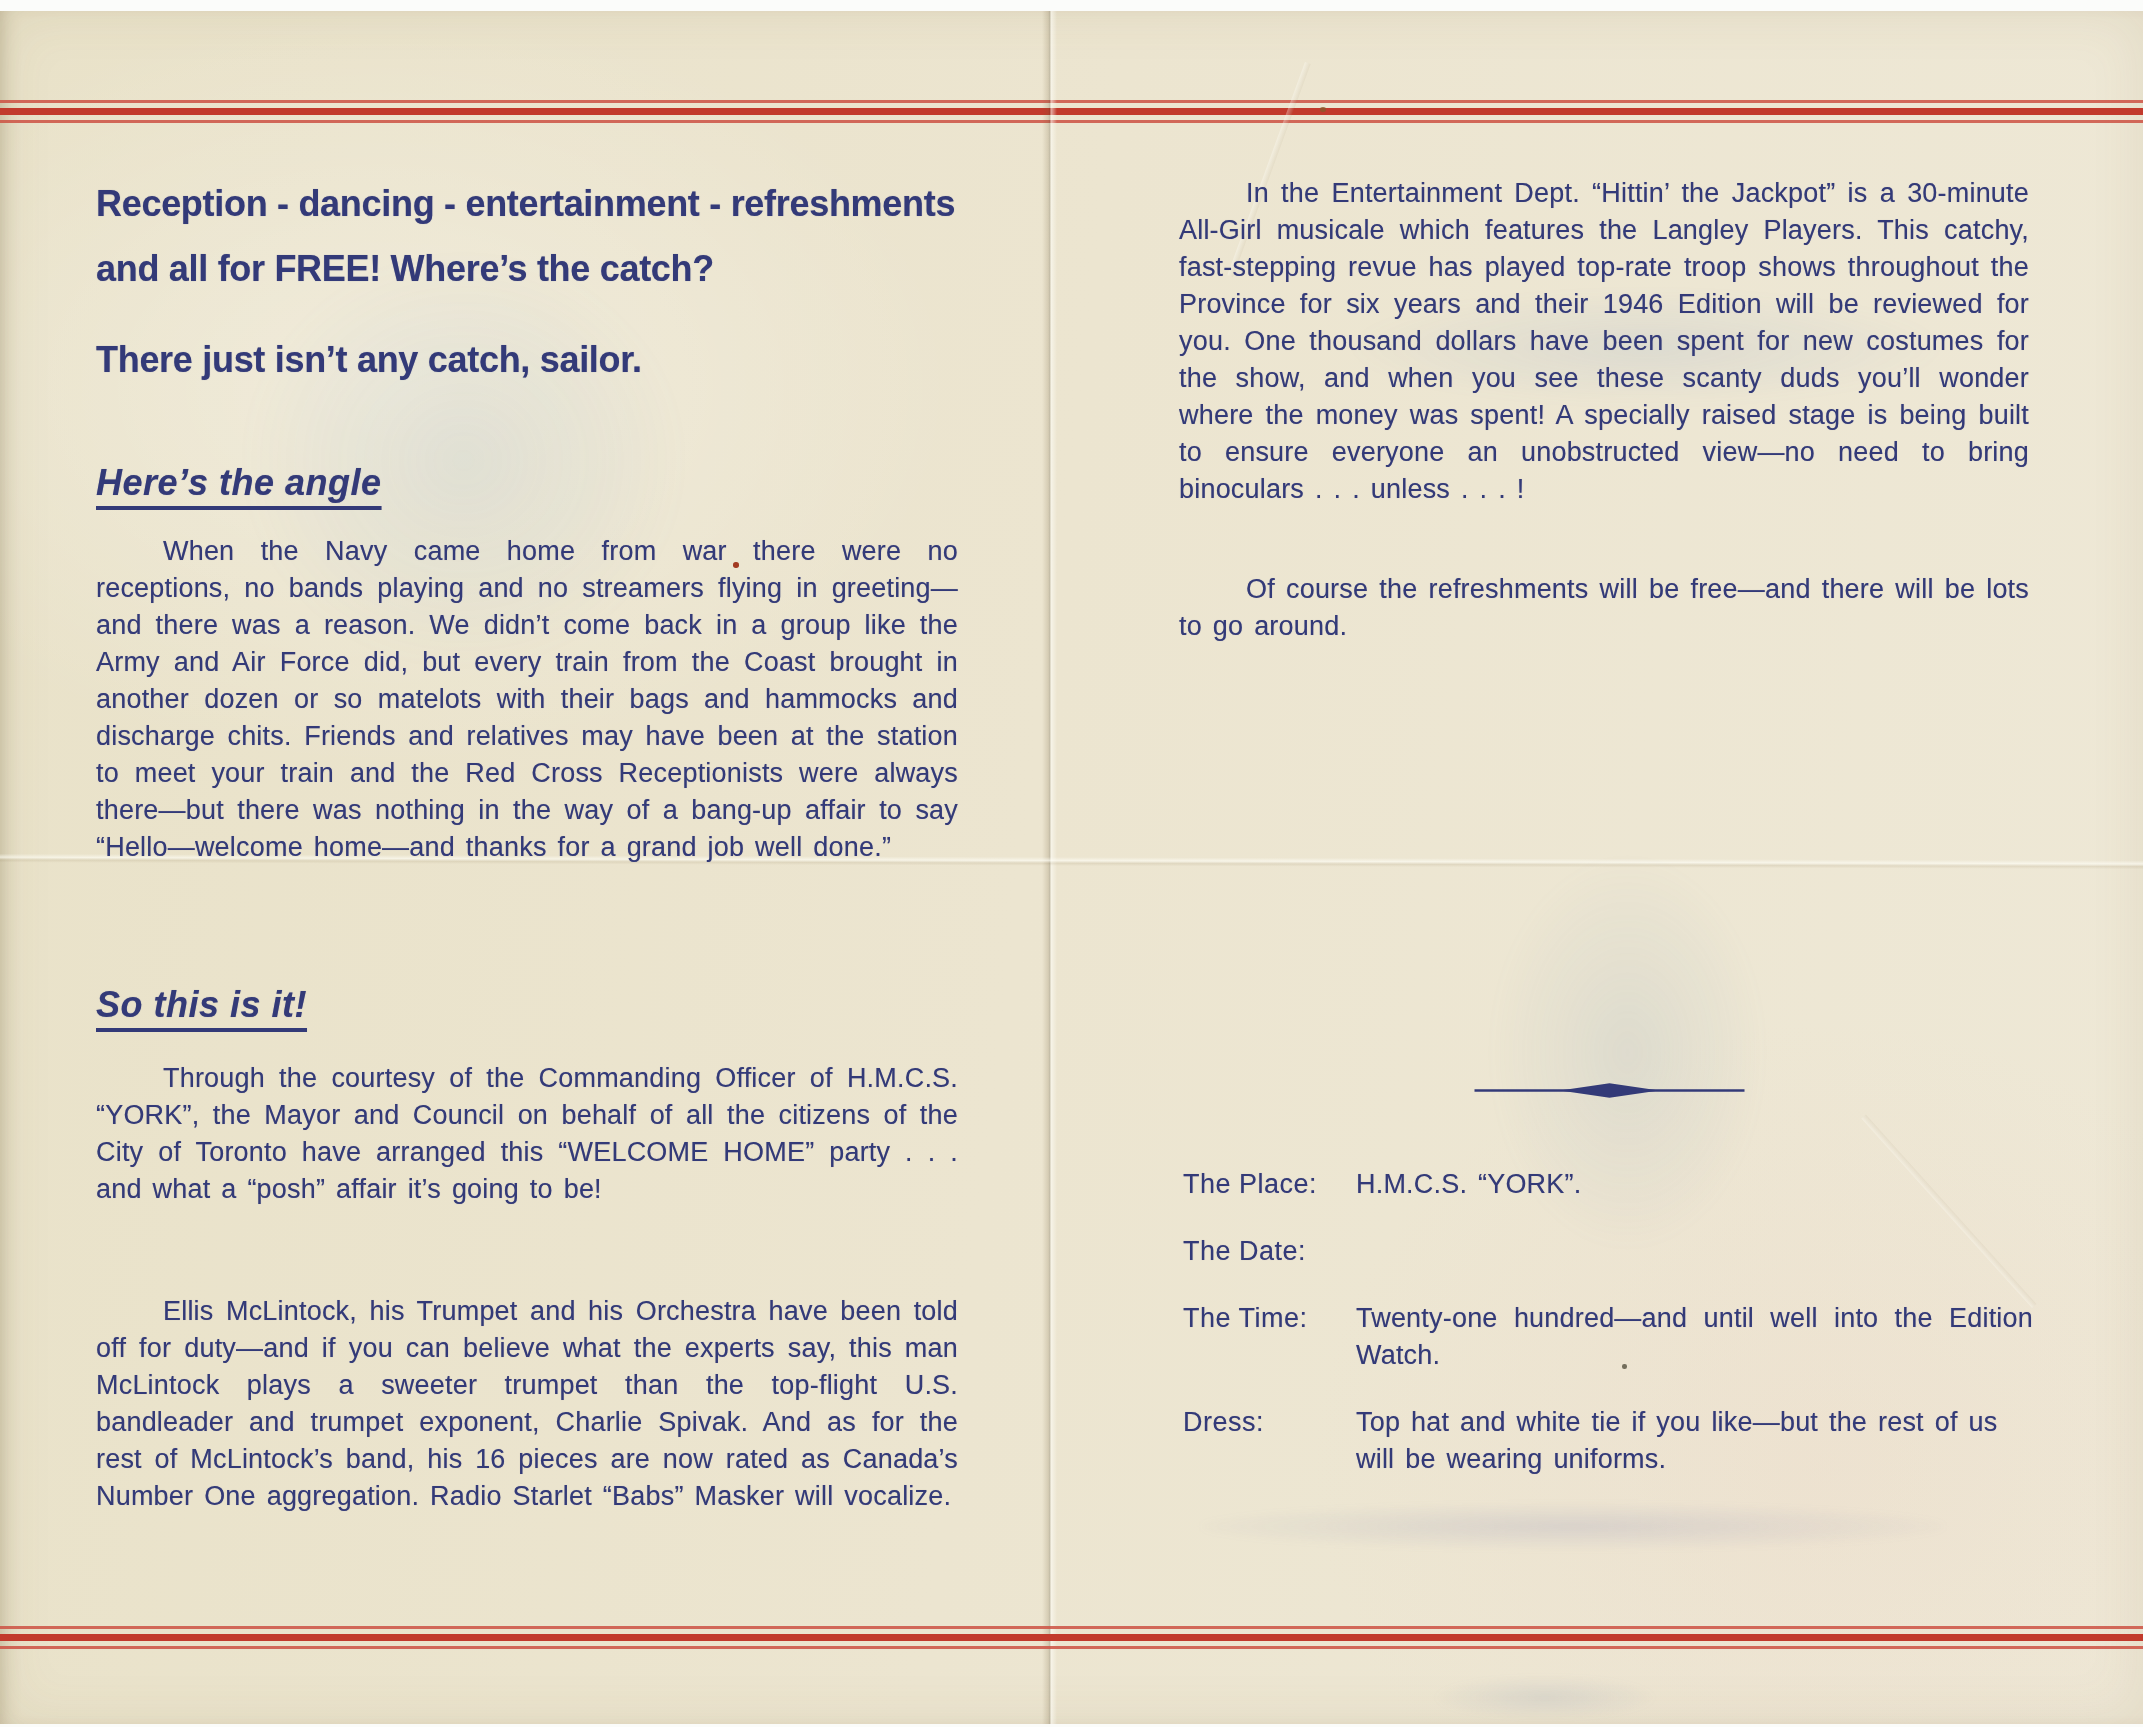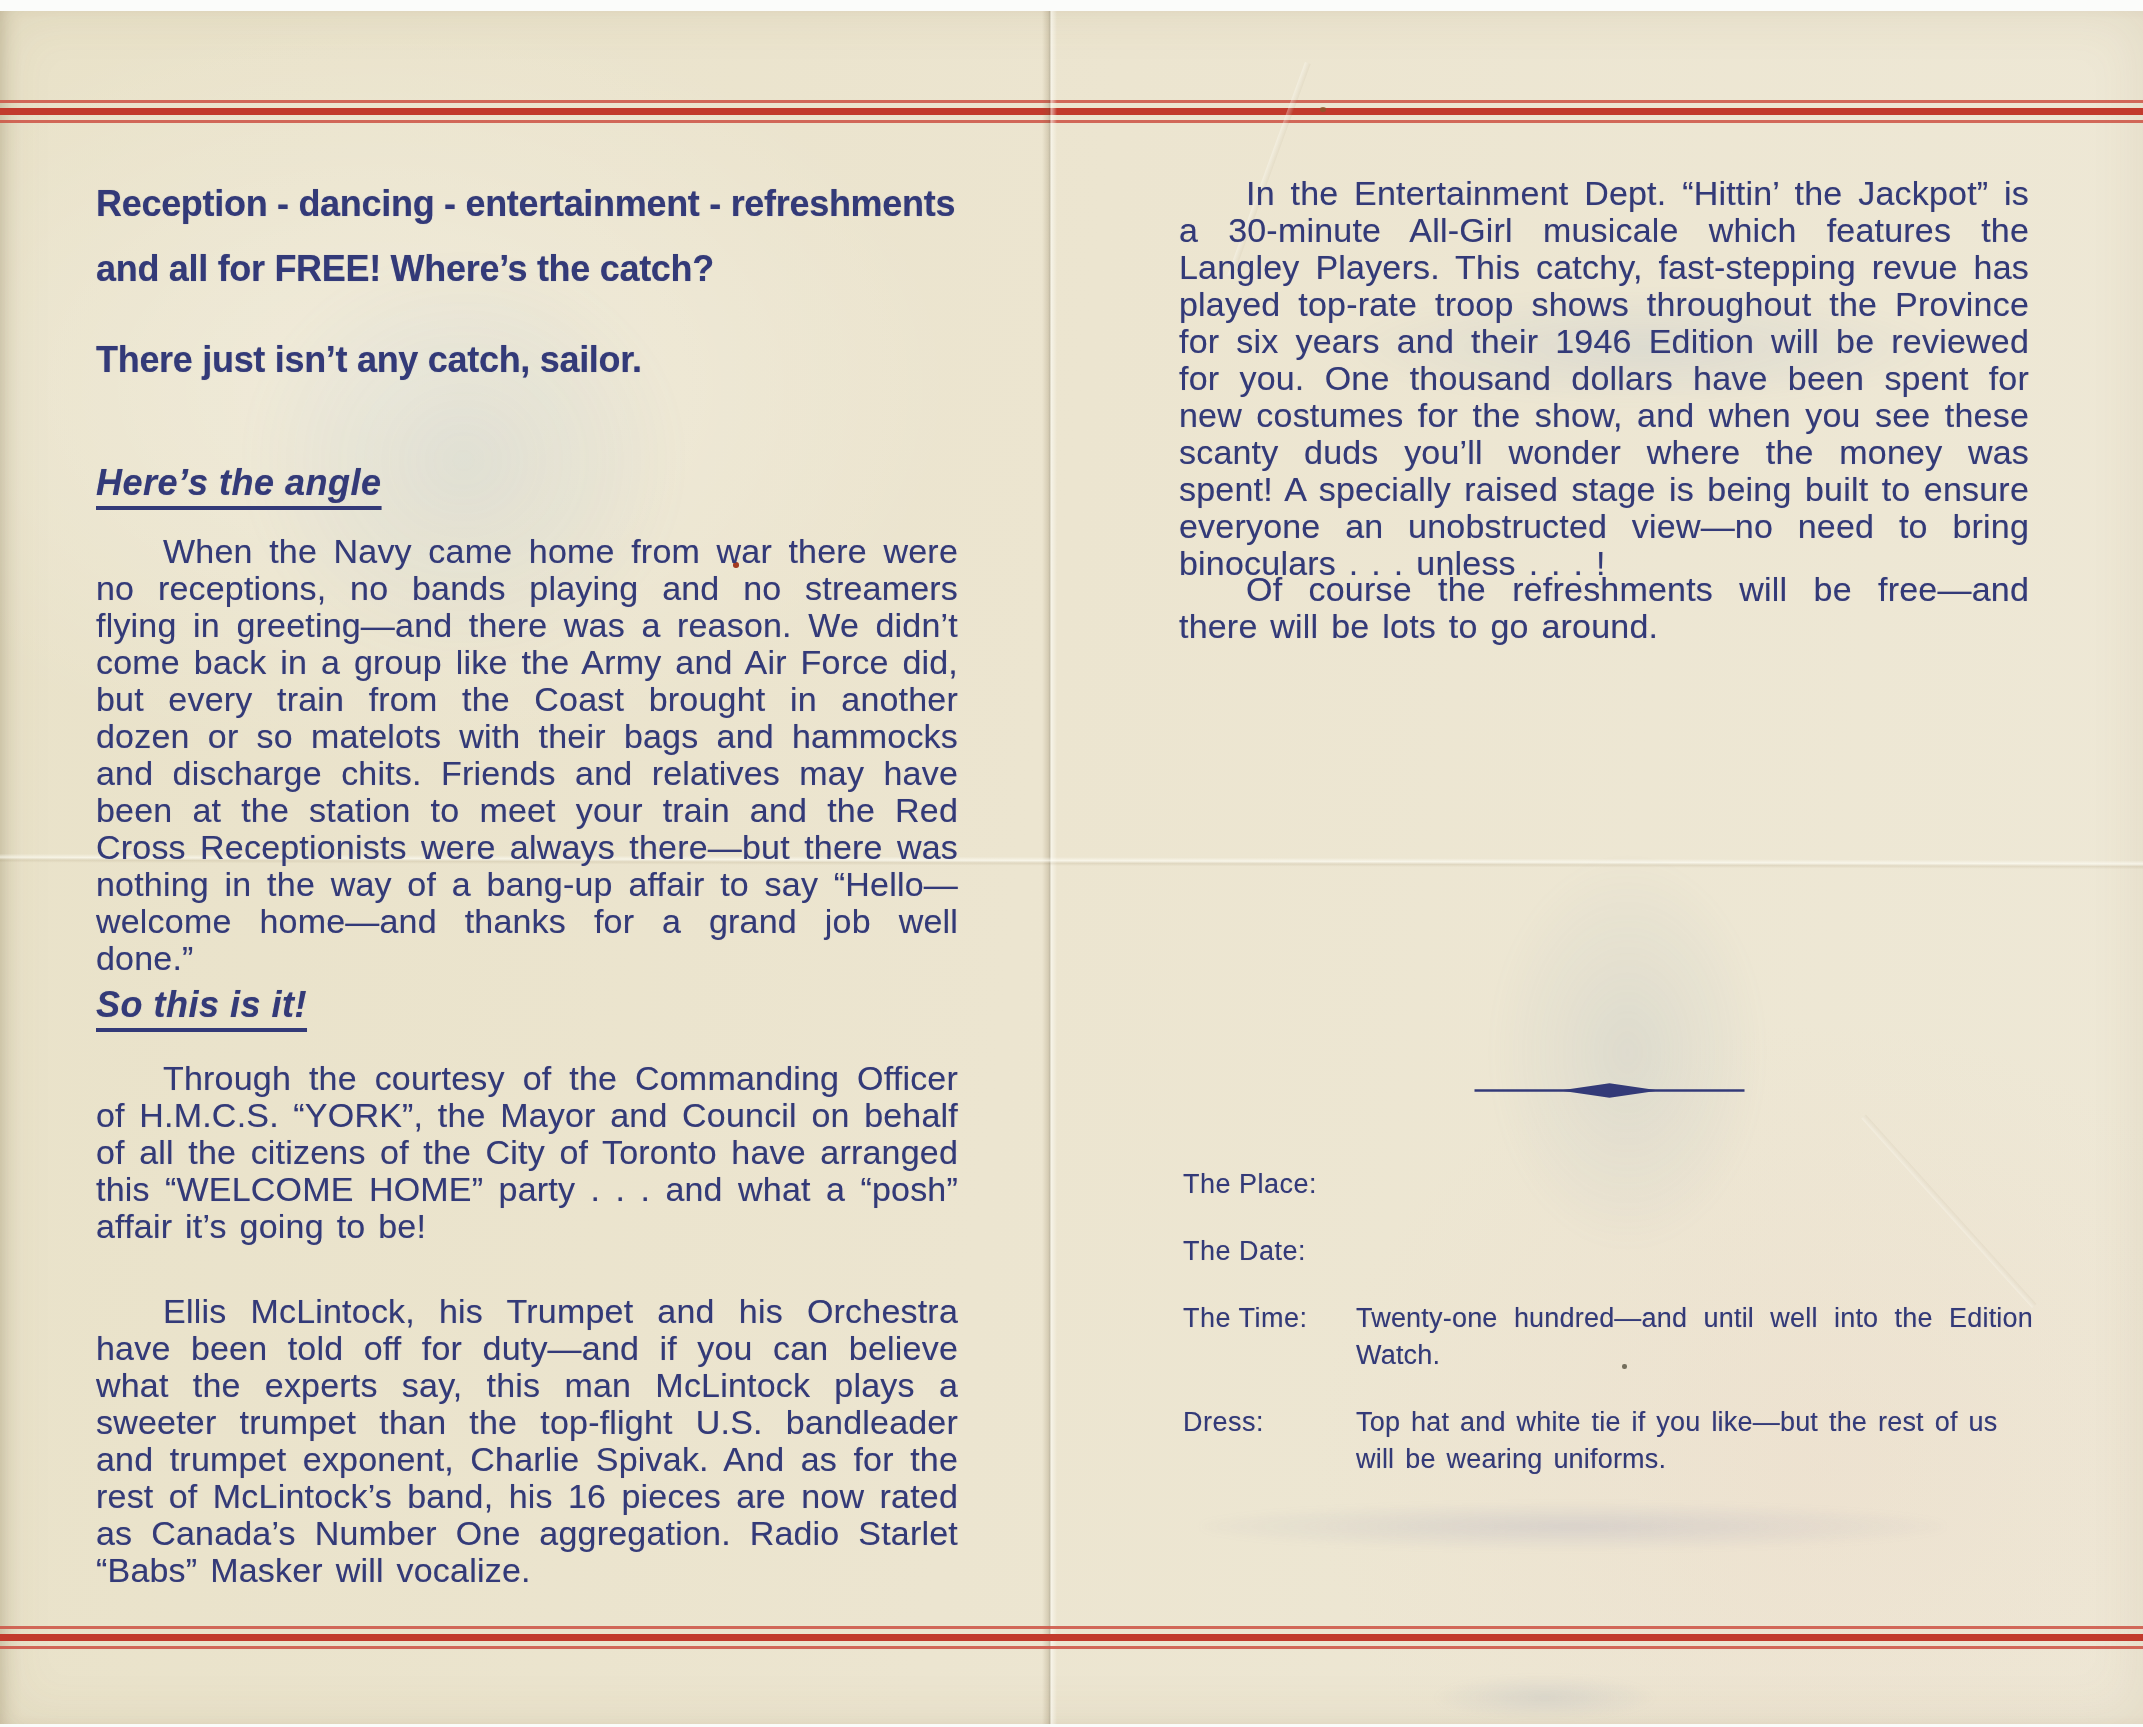--- a/index.html
+++ b/index.html
@@ -39,21 +39,21 @@
   
   .headline{font-size:36px;font-weight:bold;color:var(--ink);letter-spacing:-0.3px;
     text-shadow:0 0 0.9px rgba(51,58,120,.45);}
   .hl-line{line-height:65px;white-space:nowrap;}
   .hl-line-3{margin-top:25.5px;}
   .section-title{font-size:36px;font-weight:bold;font-style:italic;color:var(--ink);
     display:inline-block;letter-spacing:0.5px;
     text-decoration:underline;text-decoration-thickness:3.6px;text-underline-offset:11px;
     text-shadow:0 0 0.9px rgba(51,58,120,.45);}
   .body-text{
-    font-size:34px;line-height:37px;color:var(--ink);
+    font-size:27px;line-height:37px;color:var(--ink);
     text-align:justify;text-indent:67px;margin:0;
     letter-spacing:0.2px;word-spacing:3.2px;
     text-shadow:0 0 0.7px rgba(51,58,120,.40);
   }
   
   .divider{position:absolute;color:var(--ink);}
   
   .details{position:absolute;left:4px;width:100%;}
   .detail-row{display:grid;grid-template-columns:173px 1fr;margin-bottom:30px;}
   .detail-label{font-size:27px;line-height:37px;color:var(--ink);letter-spacing:0.5px;
@@ -139,20 +139,21 @@
     <div class="divider" style="top:1066px;left:294px;">
       <svg width="273" height="27" viewBox="0 0 300 30">
         <line x1="0" y1="15" x2="300" y2="15" stroke="currentColor" stroke-width="3"></line>
         <polygon points="95,15 150,7 205,15 150,23" fill="currentColor"></polygon>
       </svg>
     </div>
 
     <div class="details" style="top:1155px;">
       <div class="detail-row">
         <span class="detail-label">The Place:</span>
+        <span class="detail-value">H.M.C.S. “YORK”.</span>
       </div>
       <div class="detail-row">
         <span class="detail-label">The Date:</span>
       </div>
       <div class="detail-row">
         <span class="detail-label">The Time:</span>
         <span class="detail-value">Twenty-one hundred—and until well into the Edition Watch.</span>
       </div>
       <div class="detail-row">
         <span class="detail-label">Dress:</span>

